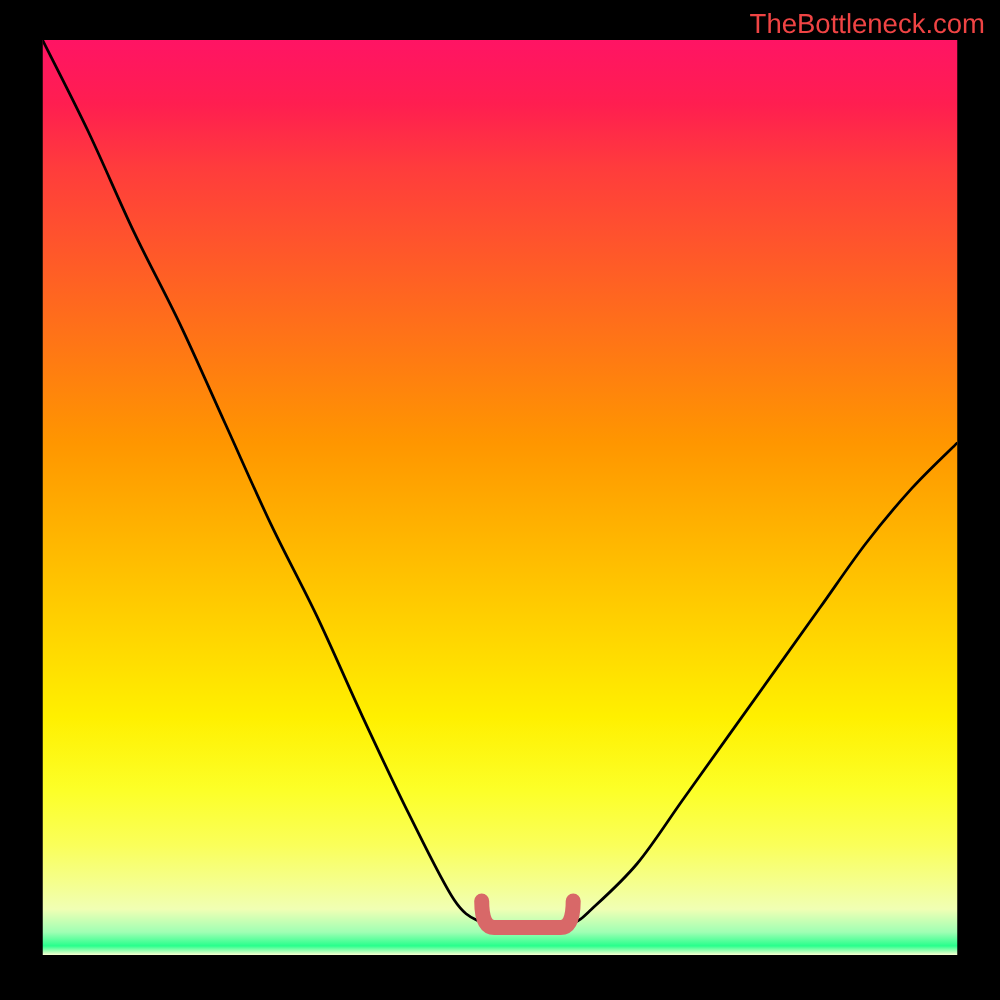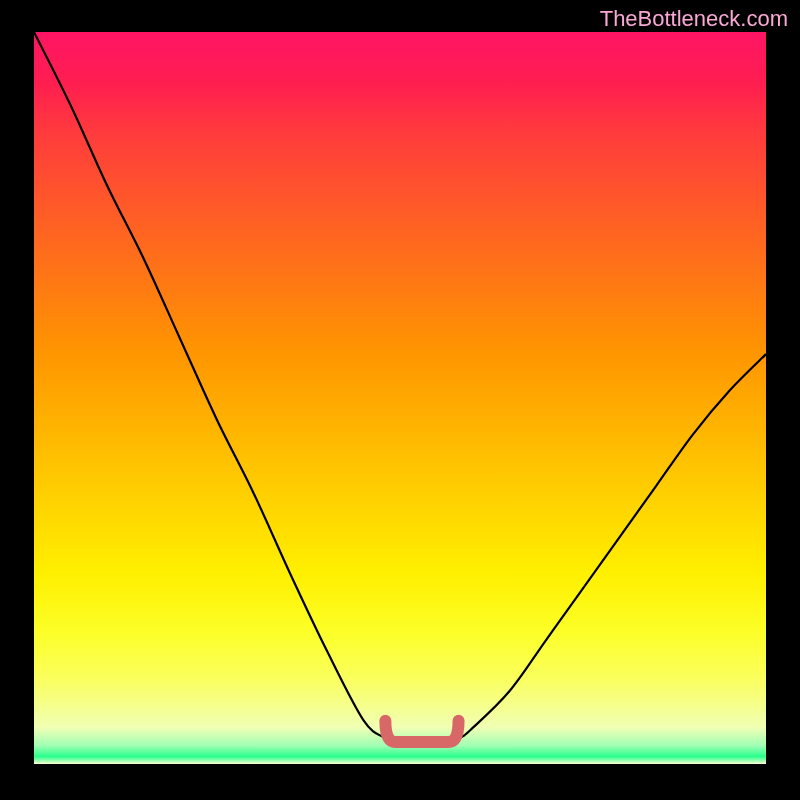--- a/index.html
+++ b/index.html
@@ -11,21 +11,21 @@
     width: 800px;
     height: 800px;
     background: #000;
     position: relative;
     font-family: Arial, sans-serif;
   }
   .attribution {
     position: absolute;
     top: 6px;
     right: 12px;
-    color: #f9a8d4;
+    color: #ef4444;
     font-size: 22px;
     font-weight: 500;
     z-index: 10;
   }
   .plot-area {
     position: absolute;
     top: 32px;
     left: 34px;
     width: 732px;
     height: 732px;

